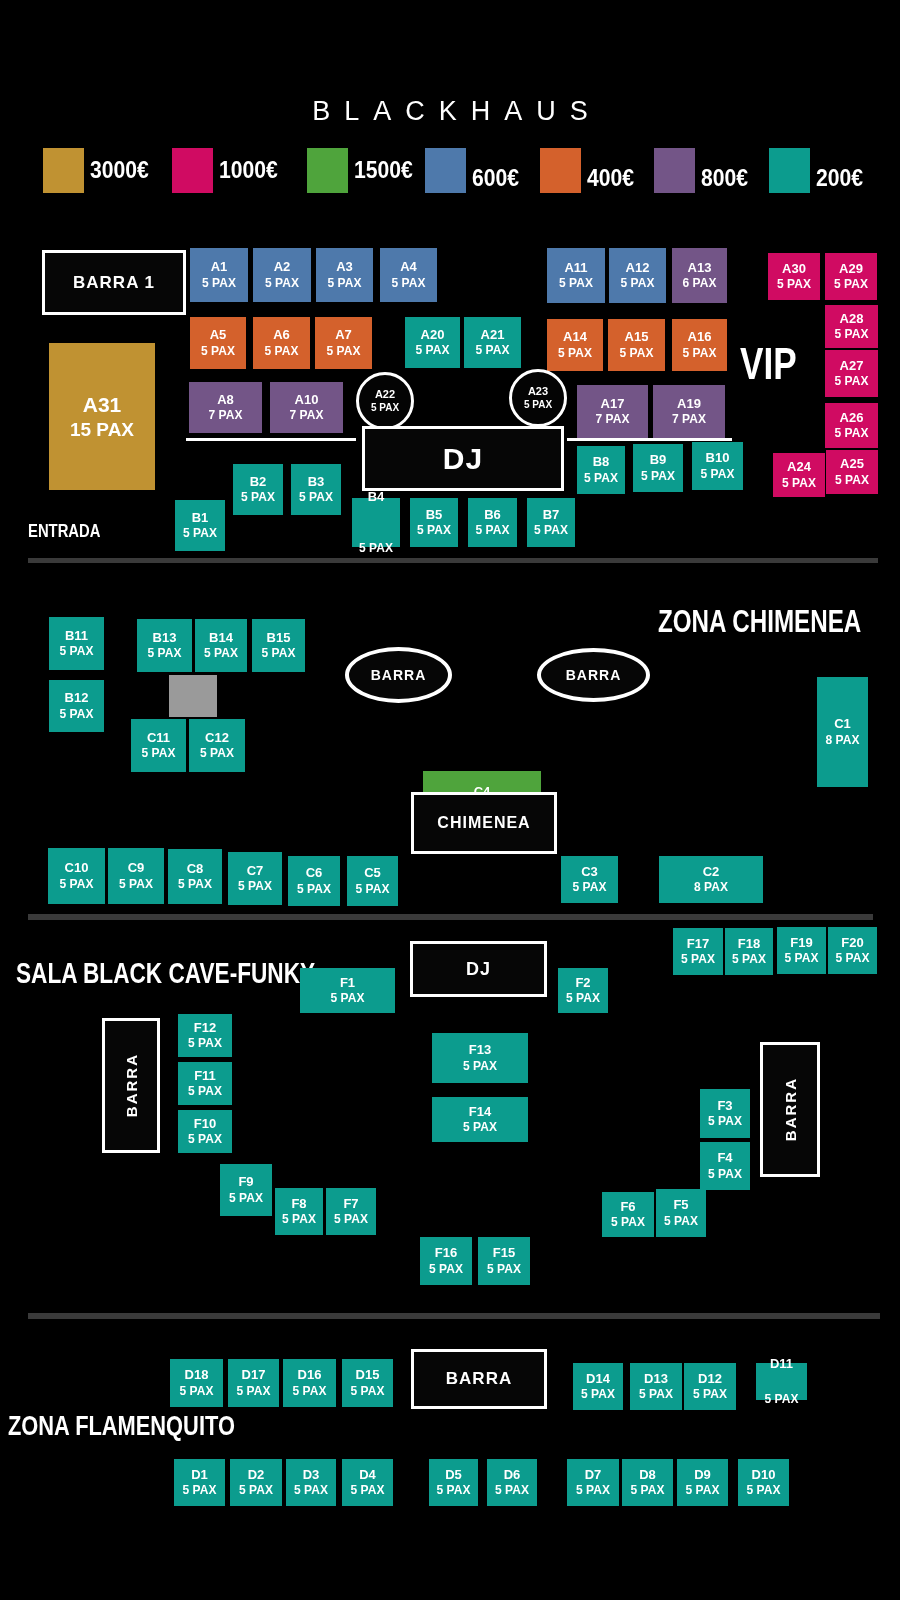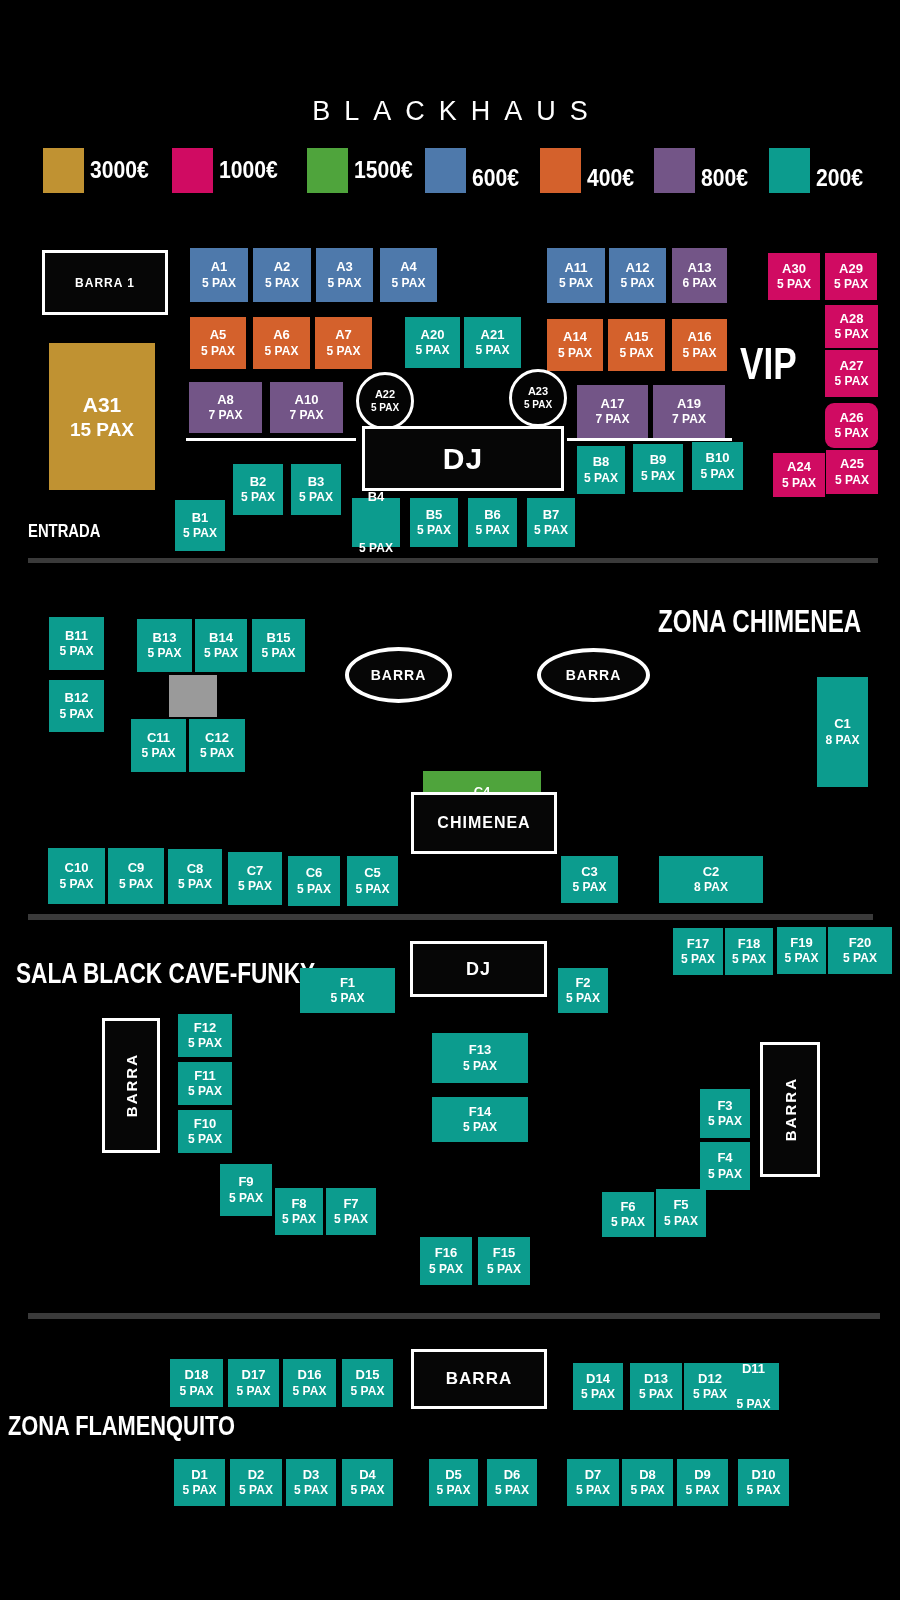--- a/index.html
+++ b/index.html
@@ -160,21 +160,21 @@
         <span class="pax">5 PAX</span>
       </div>
       <div class="table abs" style="left: 577px; top: 385px; width: 71px; height: 53px; background: rgb(115, 85, 135);">
         <span class="tid">A17</span>
         <span class="pax">7 PAX</span>
       </div>
       <div class="table abs" style="left: 653px; top: 385px; width: 72px; height: 53px; background: rgb(115, 85, 135);">
         <span class="tid">A19</span>
         <span class="pax">7 PAX</span>
       </div>
-      <div class="table abs" style="left: 825px; top: 403px; width: 53px; height: 45px; background: rgb(208, 11, 98); border-radius: 9px;">
+      <div class="table abs" style="left: 825px; top: 403px; width: 53px; height: 45px; background: rgb(208, 11, 98);">
         <span class="tid">A26</span>
         <span class="pax">5 PAX</span>
       </div>
       <div class="table abs" style="left: 773px; top: 453px; width: 52px; height: 44px; background: rgb(208, 11, 98);">
         <span class="tid">A24</span>
         <span class="pax">5 PAX</span>
       </div>
       <div class="table abs" style="left: 826px; top: 450px; width: 52px; height: 44px; background: rgb(208, 11, 98);">
         <span class="tid">A25</span>
         <span class="pax">5 PAX</span>
@@ -292,21 +292,21 @@
         <span class="pax">5 PAX</span>
       </div>
       <div class="table abs" style="left: 725px; top: 928px; width: 48px; height: 47px; background: rgb(12, 156, 142);">
         <span class="tid">F18</span>
         <span class="pax">5 PAX</span>
       </div>
       <div class="table abs" style="left: 777px; top: 927px; width: 49px; height: 47px; background: rgb(12, 156, 142);">
         <span class="tid">F19</span>
         <span class="pax">5 PAX</span>
       </div>
-      <div class="table abs" style="left: 828px; top: 927px; width: 64px; height: 47px; background: rgb(12, 156, 142);">
+      <div class="table abs" style="left: 828px; top: 927px; width: 49px; height: 47px; background: rgb(12, 156, 142);">
         <span class="tid">F20</span>
         <span class="pax">5 PAX</span>
       </div>
       <div class="table abs" style="left: 300px; top: 968px; width: 95px; height: 45px; background: rgb(12, 156, 142);">
         <span class="tid">F1</span>
         <span class="pax">5 PAX</span>
       </div>
       <div class="table abs" style="left: 558px; top: 968px; width: 50px; height: 45px; background: rgb(12, 156, 142);">
         <span class="tid">F2</span>
         <span class="pax">5 PAX</span>
@@ -388,21 +388,21 @@
         <span class="pax">5 PAX</span>
       </div>
       <div class="table abs" style="left: 630px; top: 1363px; width: 52px; height: 47px; background: rgb(12, 156, 142);">
         <span class="tid">D13</span>
         <span class="pax">5 PAX</span>
       </div>
       <div class="table abs" style="left: 684px; top: 1363px; width: 52px; height: 47px; background: rgb(12, 156, 142);">
         <span class="tid">D12</span>
         <span class="pax">5 PAX</span>
       </div>
-      <div class="table abs" style="left: 728px; top: 1363px; width: 51px; height: 47px; background: rgb(12, 156, 142); gap: 20px;">
+      <div class="table abs" style="left: 756px; top: 1363px; width: 51px; height: 37px; background: rgb(12, 156, 142); gap: 20px;">
         <span class="tid">D11</span>
         <span class="pax">5 PAX</span>
       </div>
       <div class="table abs" style="left: 174px; top: 1459px; width: 51px; height: 47px; background: rgb(12, 156, 142);">
         <span class="tid">D1</span>
         <span class="pax">5 PAX</span>
       </div>
       <div class="table abs" style="left: 230px; top: 1459px; width: 52px; height: 47px; background: rgb(12, 156, 142);">
         <span class="tid">D2</span>
         <span class="pax">5 PAX</span>
@@ -432,21 +432,21 @@
         <span class="pax">5 PAX</span>
       </div>
       <div class="table abs" style="left: 677px; top: 1459px; width: 51px; height: 47px; background: rgb(12, 156, 142);">
         <span class="tid">D9</span>
         <span class="pax">5 PAX</span>
       </div>
       <div class="table abs" style="left: 738px; top: 1459px; width: 51px; height: 47px; background: rgb(12, 156, 142);">
         <span class="tid">D10</span>
         <span class="pax">5 PAX</span>
       </div>
-      <div class="fixture abs" style="left: 42px; top: 250px; width: 126px; height: 65px; font-size: 12px;">
+      <div class="fixture abs" style="left: 42px; top: 250px; width: 144px; height: 65px; font-size: 17px;">
         <span>BARRA 1</span>
       </div>
       <div class="fixture abs" style="left: 362px; top: 426px; width: 202px; height: 65px; font-size: 30px;">
         <span>DJ</span>
       </div>
       <div class="fixture ellipse abs" style="left: 345px; top: 647px; width: 107px; height: 56px; font-size: 14px;">
         <span>BARRA</span>
       </div>
       <div class="fixture ellipse abs" style="left: 537px; top: 648px; width: 113px; height: 54px; font-size: 14px;">
         <span>BARRA</span>

